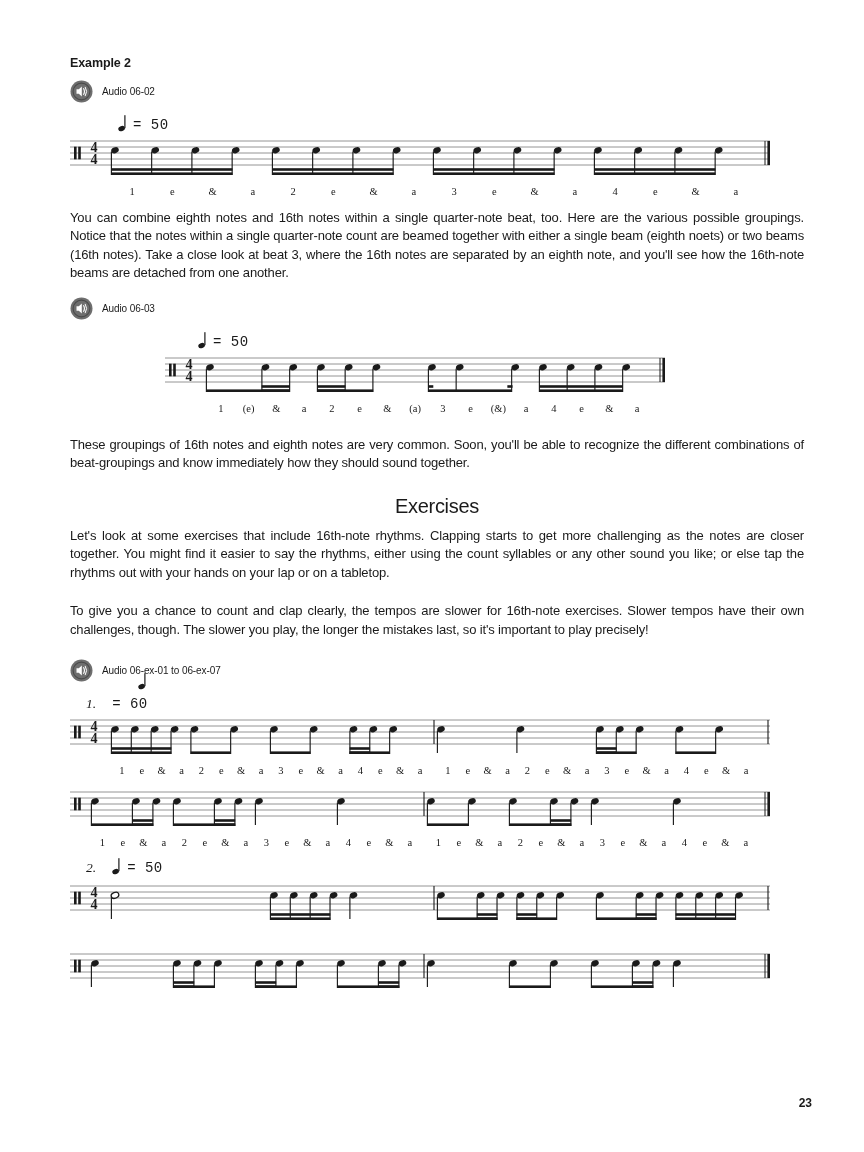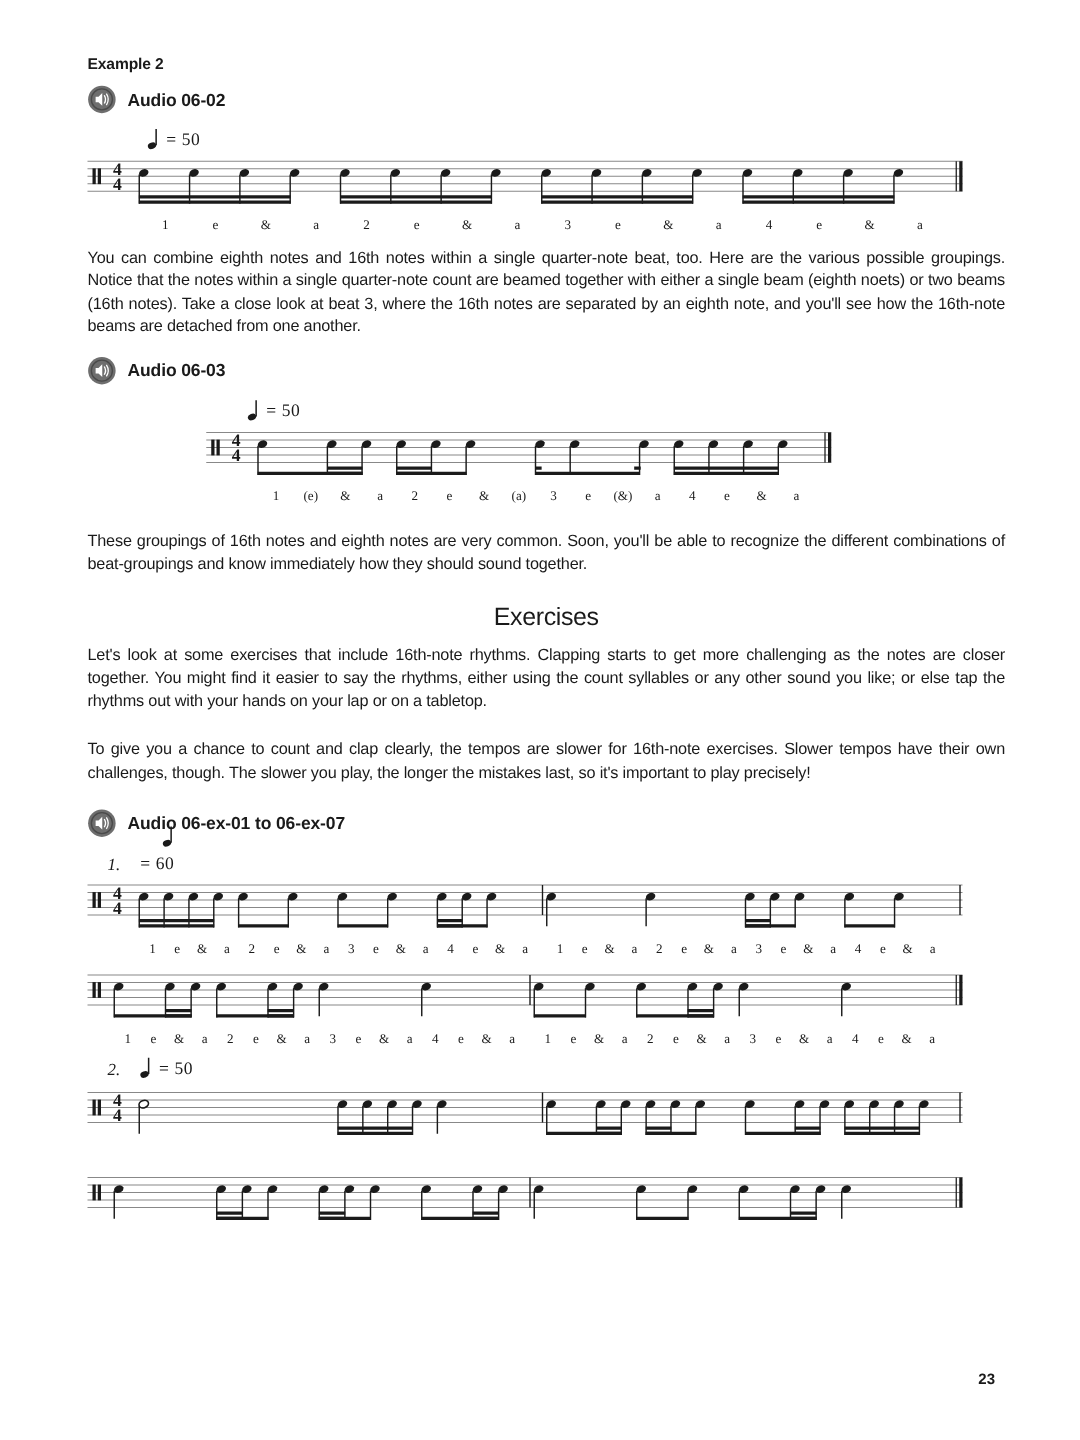--- a/index.html
+++ b/index.html
@@ -15,32 +15,32 @@
     position:absolute;
     left:0;top:0;width:864px;height:1152px;
     box-sizing:border-box;
     padding:40px 60px 40px 70px;
   }
   
   .ex-title{
     font-size:12.5px;
     font-weight:bold;
     letter-spacing:-0.1px;
-    margin:4px 0 10px 0;
+    margin:16px 0 10px 0;
   }
   .audio-row{
     display:flex;
     align-items:center;
     gap:9px;
     margin:0 0 6px 0;
   }
   .audio-icon{ width:23px;height:23px;display:block; flex:0 0 auto;}
   .audio-label{
-    font-size:14px;
-    font-weight:bold;
+    font-size:10px;
+    font-weight:normal;
     letter-spacing:-0.1px;
   }
   p.body{
     font-size:13px;
     line-height:1.42;
     margin:0 0 14px 0;
     letter-spacing:-0.15px;
     text-align:justify;
   }
   h2.section{
@@ -52,33 +52,33 @@
     text-align:center;
   }
   .tempo-row{
     display:flex;
     align-items:flex-end;
     gap:5px;
     margin:0;
     height:24px;
   }
   .tempo-num{
-    font-family:Liberation Serif, serif;
+    font-family:Liberation Mono, monospace;
     font-size:14px;
     font-style:normal;
     letter-spacing:0.5px;
   }
   .ex-num{
     font-family:"Liberation Serif", serif;
     font-style:italic;
     font-size:13.5px;
   }
   .pagenum{
     position:absolute;
-    right:68px;bottom:42px;
+    right:52px;bottom:42px;
     font-size:12px;
     font-weight:bold;
   }
   .staff-wrap{ margin:0; }
   svg{ display:block; overflow:visible; }
   .spacer-sm{height:6px;}
   .spacer-md{height:14px;}
   .spacer-lg{height:24px;}
 </style>
 </head>

